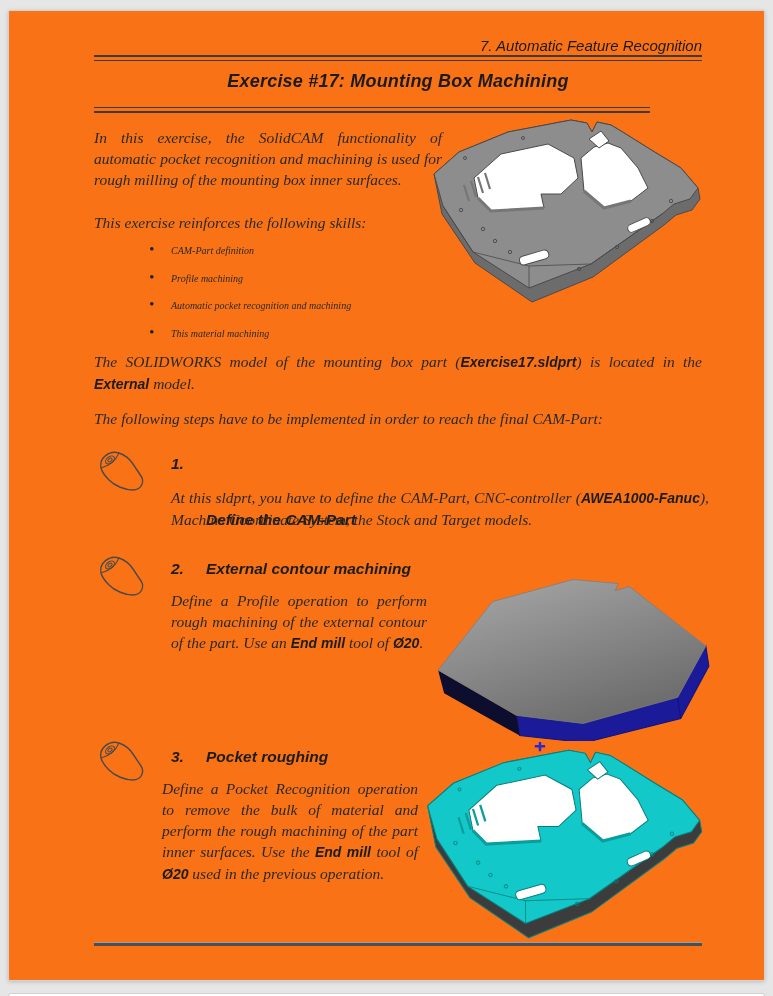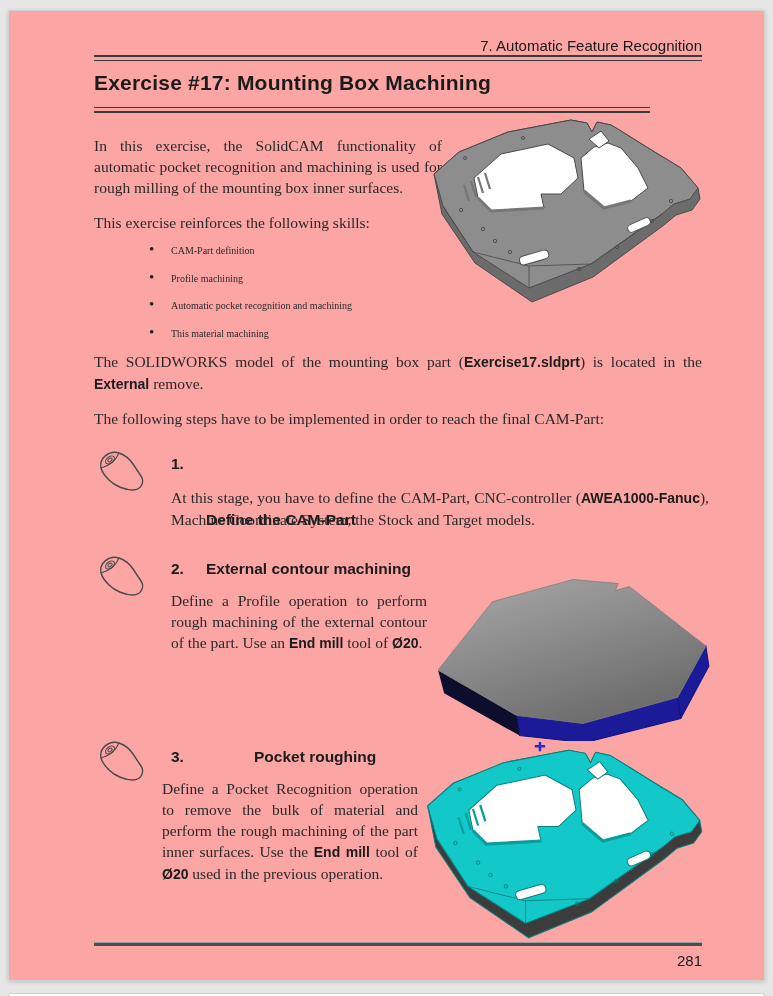--- a/index.html
+++ b/index.html
@@ -2,38 +2,38 @@
 <html><head>
 <meta charset="utf-8">
 <style>
   html,body{margin:0;padding:0;}
   body{
     width:773px;height:996px;background:#e6e6e6;overflow:hidden;position:relative;
     font-family:"Liberation Sans",sans-serif;
   }
   .page{
     position:absolute;left:8px;top:10px;width:757px;height:971px;
-    background:#fca5a5;border:1px solid #d2d2d2;border-radius:2px;
-    box-shadow:0 1px 4px rgba(0,0,0,.18);box-sizing:border-box;
+    background:#f97316;border:1px solid #d2d2d2;border-radius:2px;
+    box-shadow:0 1px 4px rgba(0,0,0,.18);box-sizing:border-box;font-style:italic;
   }
   .next-page{
     position:absolute;left:8px;top:993px;right:8px;height:3px;
     background:#ffffff;border:1px solid #d2d2d2;border-bottom:none;
     border-radius:3px 3px 0 0;
   }
   .abs{position:absolute;}
   .sans{font-family:"Liberation Sans",sans-serif;color:#1c1c1c;}
   .serif{font-family:"Liberation Serif","DejaVu Serif",serif;color:#292929;
          font-size:15.5px;line-height:21px;}
   .just{text-align:justify;}
   .sb{font-family:"Liberation Sans",sans-serif;font-weight:bold;font-size:14px;color:#1c1c1c;}
   .header-text{font-size:15px;color:#1a1a1a;text-align:right;}
   .rule-hdr{height:3px;border-top:2.5px solid #3b3b3b;border-bottom:1.5px solid #3b3b3b;}
   .rule-title{height:3px;border-top:1.5px solid #3b3b3b;border-bottom:2.5px solid #3b3b3b;}
-  .page-title{font-size:21px;font-weight:bold;color:#1b1b1b;letter-spacing:.2px;}
+  .page-title{font-size:18px;font-weight:bold;color:#1b1b1b;letter-spacing:.2px;text-align:center;}
   .skill-list{list-style:none;margin:0;padding:0;}
   .skill-list li{position:relative;padding-left:22px;font-family:"Liberation Serif","DejaVu Serif",serif;
                  font-size:10px;color:#292929;line-height:17px;margin-bottom:10.5px;}
   .skill-list li::before{content:"\2022";position:absolute;left:0;top:-1px;font-size:15px;color:#222;}
   .step-num{font-size:15.5px;font-weight:bold;color:#1c1c1c;}
   .step-title{font-size:15.5px;font-weight:bold;color:#1c1c1c;}
   .footer-rule{height:4px;background:linear-gradient(180deg,#9d9d9d 0 1px,#4e4e4e 1px 100%);}
   .page-num{font-size:15px;color:#1a1a1a;text-align:right;}
   svg{display:block;}
   
@@ -90,52 +90,52 @@
 </svg>
 
 <div class="page">
 
   <div class="abs header-text" style="left:85px;top:26px;width:608px;">7. Automatic Feature Recognition</div>
   <div class="abs rule-hdr" style="left:85px;top:44px;width:608px;"></div>
 
   <div class="abs page-title sans" style="left:85px;top:60px;width:608px;">Exercise #17: Mounting Box Machining</div>
   <div class="abs rule-title" style="left:85px;top:96px;width:556px;"></div>
 
-  <div class="abs serif just" style="left:85px;top:124px;width:348px;">In this exercise, the SolidCAM functionality of automatic pocket recognition and machining is used for rough milling of the mounting box inner surfaces.</div>
+  <div class="abs serif just" style="left:85px;top:116px;width:348px;">In this exercise, the SolidCAM functionality of automatic pocket recognition and machining is used for rough milling of the mounting box inner surfaces.</div>
 
   <div class="abs m-gray" style="left:418px;top:100px;">
     <svg width="300" height="196" viewBox="0 0 292 196">
       <use href="#sym-box"></use>
     </svg>
   </div>
 
   <div class="abs serif" style="left:85px;top:201px;width:500px;">This exercise reinforces the following skills:</div>
 
   <ul class="abs skill-list" style="left:140px;top:231px;width:450px;">
     <li>CAM-Part definition</li>
     <li>Profile machining</li>
     <li>Automatic pocket recognition and machining</li>
     <li>This material machining</li>
   </ul>
 
   <div class="abs serif just" style="left:85px;top:340px;width:608px;">
-    <span>The SOLIDWORKS model of the mounting box part (</span><b class="sb">Exercise17.sldprt</b><span>) is located in the </span><b class="sb">External</b><span> remove.</span>
+    <span>The SOLIDWORKS model of the mounting box part (</span><b class="sb">Exercise17.sldprt</b><span>) is located in the </span><b class="sb">External</b><span> model.</span>
   </div>
 
   <div class="abs serif" style="left:85px;top:397px;width:608px;">The following steps have to be implemented in order to reach the final CAM-Part:</div>
 
   <div class="abs" style="left:84px;top:437px;">
     <svg width="56" height="48" viewBox="0 0 56 48">
         <use href="#sym-mouse"></use>
       </svg>
   </div>
   <div class="abs step-num sans" style="left:162px;top:444px;">1.</div>
   <div class="abs step-title sans" style="left:197px;top:464px;margin-top:36px;">Define the CAM-Part</div>
   <div class="abs serif just" style="left:162px;top:476px;width:538px;">
-    <span>At this stage, you have to define the CAM-Part, CNC-controller (</span><b class="sb">AWEA1000-Fanuc</b><span>), Machine Coordinate System, the Stock and Target models.</span>
+    <span>At this sldprt, you have to define the CAM-Part, CNC-controller (</span><b class="sb">AWEA1000-Fanuc</b><span>), Machine Coordinate System, the Stock and Target models.</span>
   </div>
 
   <div class="abs" style="left:84px;top:542px;">
     <svg width="56" height="48" viewBox="0 0 56 48">
         <use href="#sym-mouse"></use>
       </svg>
   </div>
   <div class="abs step-num sans" style="left:162px;top:549px;">2.</div>
   <div class="abs step-title sans" style="left:197px;top:549px;">External contour machining</div>
   <div class="abs serif just" style="left:162px;top:579px;width:256px;">
@@ -156,30 +156,29 @@
       <polygon points="14,110 68,42 148,20 193,24 190,31 204,27 280,86 252,137 158,163 92,155" fill="url(#slabTop)" stroke="#7e7e7e" stroke-width="0.8"></polygon>
     </svg>
   </div>
 
   <div class="abs" style="left:84px;top:727px;">
     <svg width="56" height="48" viewBox="0 0 56 48">
         <use href="#sym-mouse"></use>
       </svg>
   </div>
   <div class="abs step-num sans" style="left:162px;top:737px;">3.</div>
-  <div class="abs step-title sans" style="left:197px;top:737px;margin-left:48px;">Pocket roughing</div>
+  <div class="abs step-title sans" style="left:197px;top:737px;">Pocket roughing</div>
   <div class="abs serif just" style="left:153px;top:767px;width:256px;">
     <span>Define a Pocket Recognition operation to remove the bulk of material and perform the rough machining of the part inner surfaces. Use the </span><b class="sb">End mill</b><span> tool of </span><b class="sb">Ø20</b><span> used in the previous operation.</span>
   </div>
 
   <div class="abs m-cyan" style="left:413px;top:730px;">
     <svg width="306" height="202" viewBox="0 0 292 196">
       <use href="#sym-box"></use>
       <path d="M112,1 v9 M107,5 h10" stroke="#2a2ad0" stroke-width="2.4" fill="none"></path>
     </svg>
   </div>
 
   <div class="abs footer-rule" style="left:85px;top:931px;width:608px;"></div>
-  <div class="abs page-num sans" style="left:85px;top:941px;width:608px;">281</div>
 
 </div>
 
 <div class="next-page"></div>
 
 </body></html>

